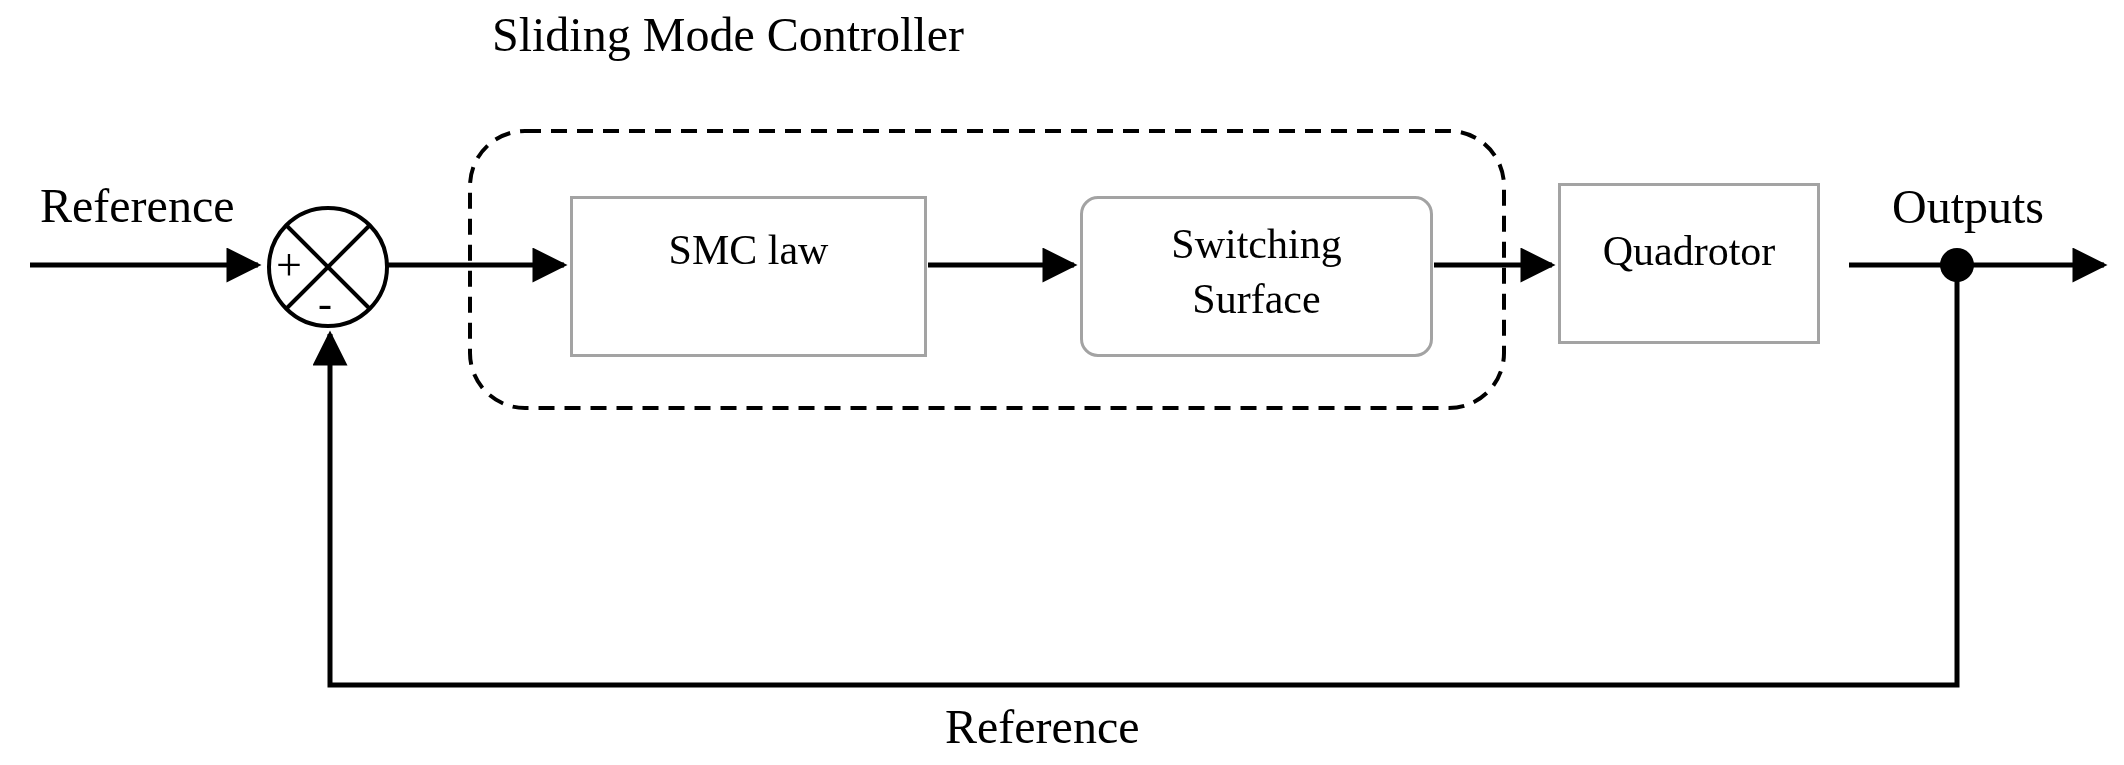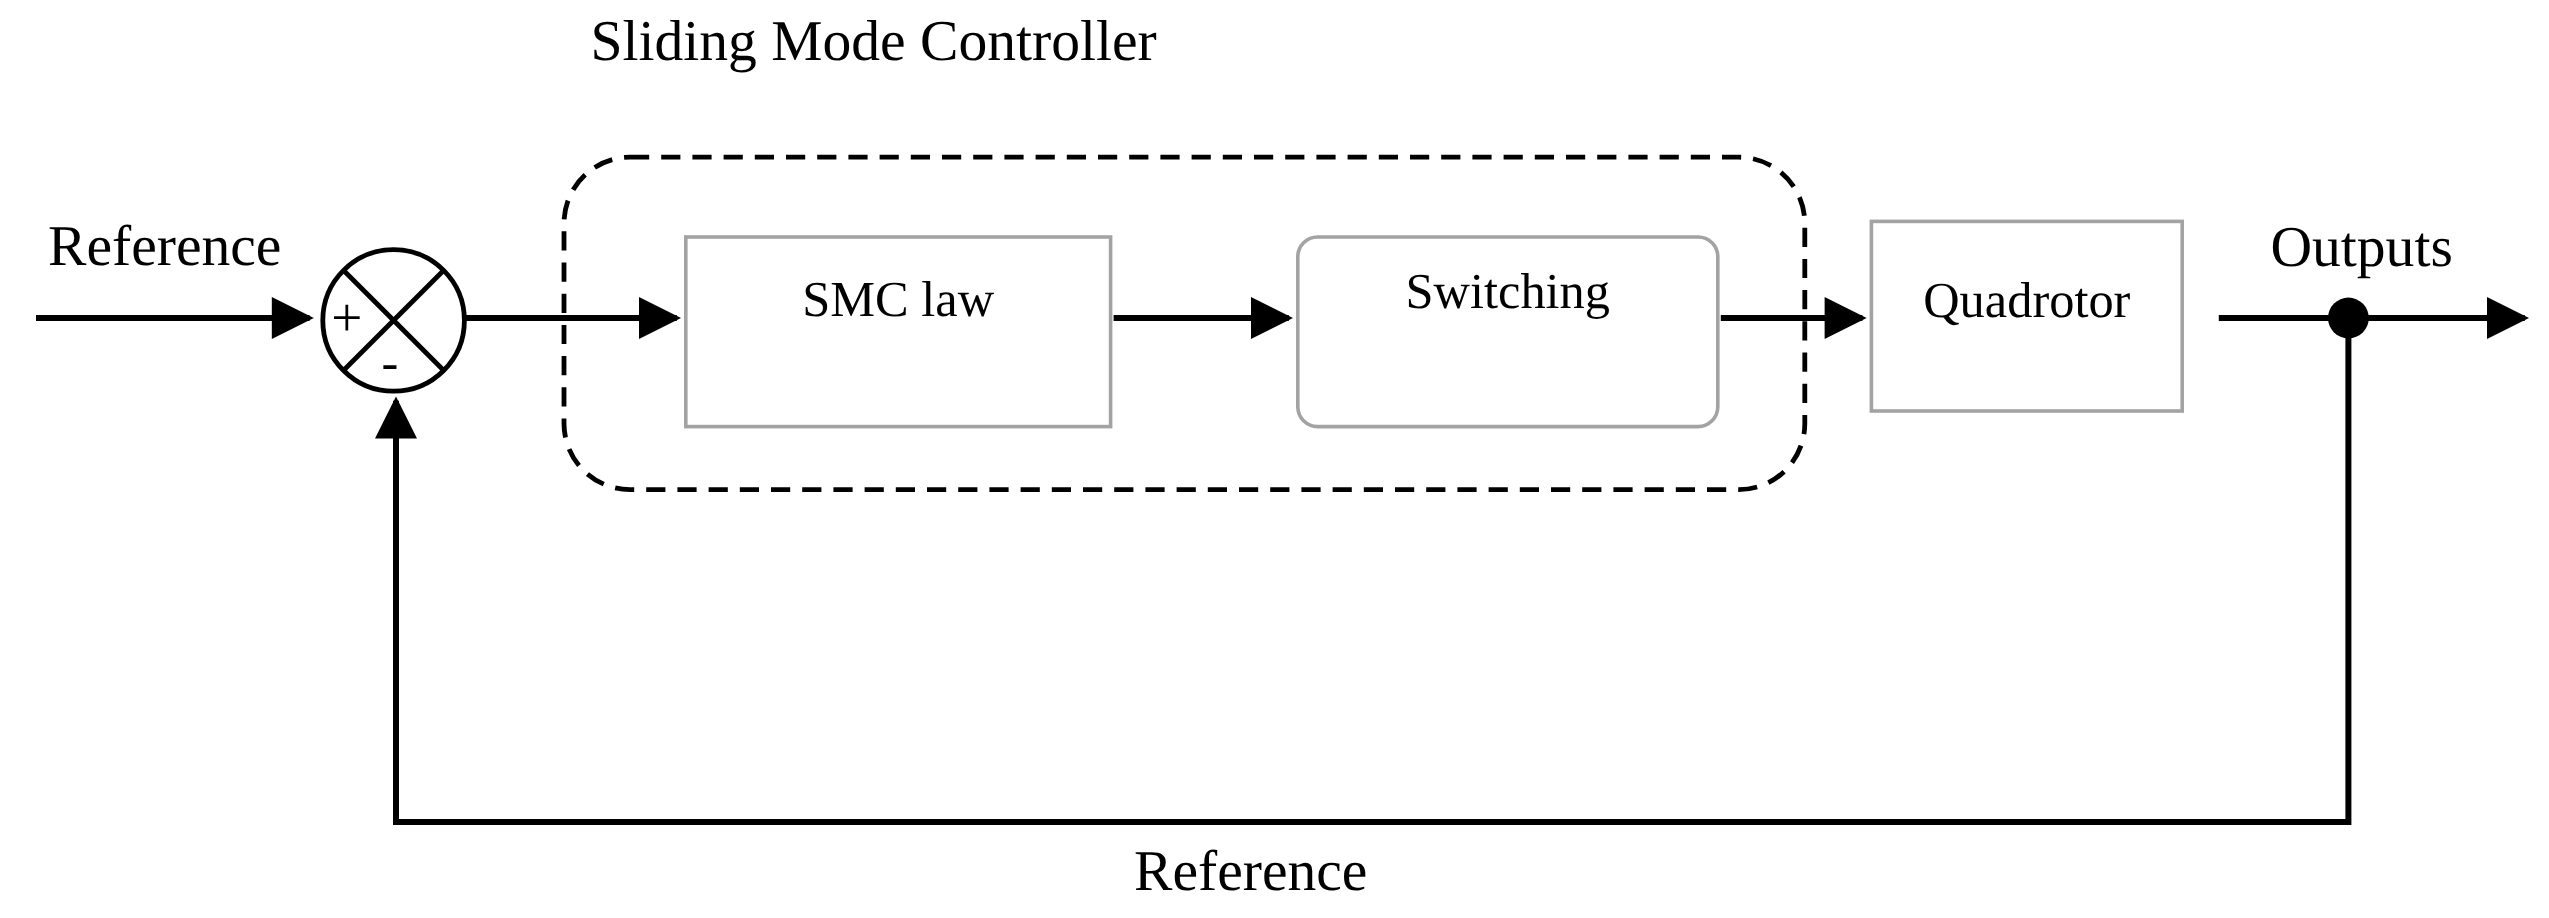--- a/index.html
+++ b/index.html
@@ -124,19 +124,20 @@
 
   <span class="sum-sign sum-plus">+</span>
   <span class="sum-sign sum-minus">-</span>
 
   <div class="block block-smc">
     <span class="block-line">SMC law</span>
   </div>
 
   <div class="block block-switching">
     <span class="block-line">Switching</span>
+    <span class="block-line">Surface</span>
   </div>
 
   <div class="block block-quadrotor">
     <span class="block-line">Quadrotor</span>
   </div>
 
 </div>
 
 </body></html>

